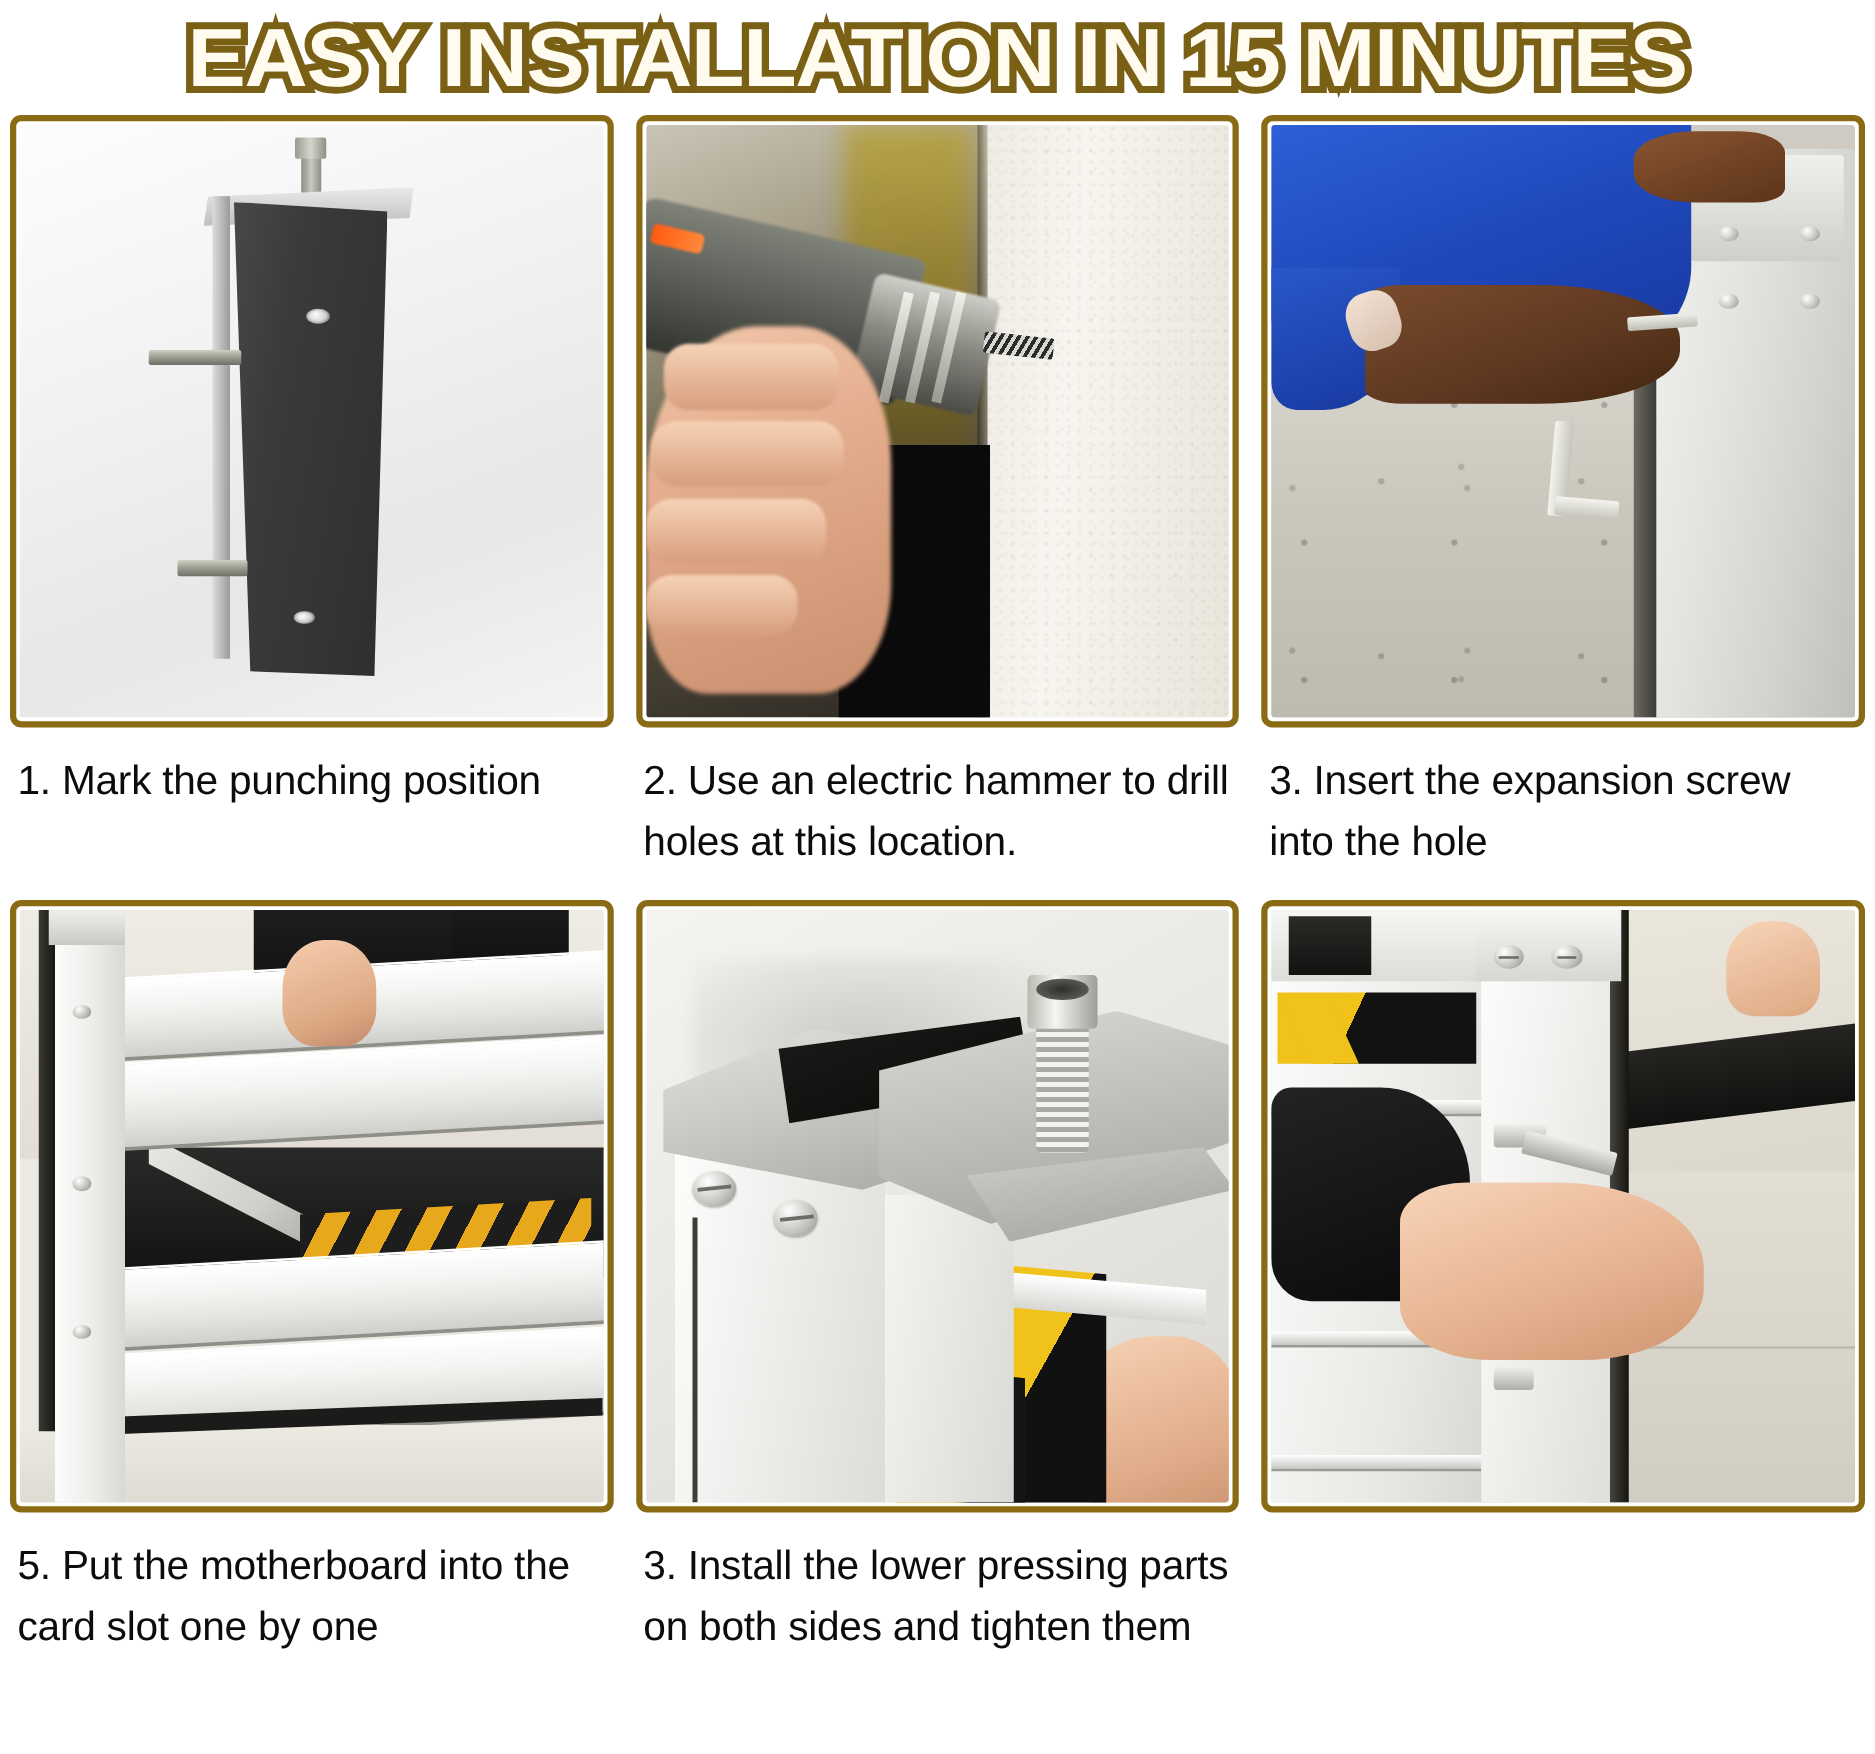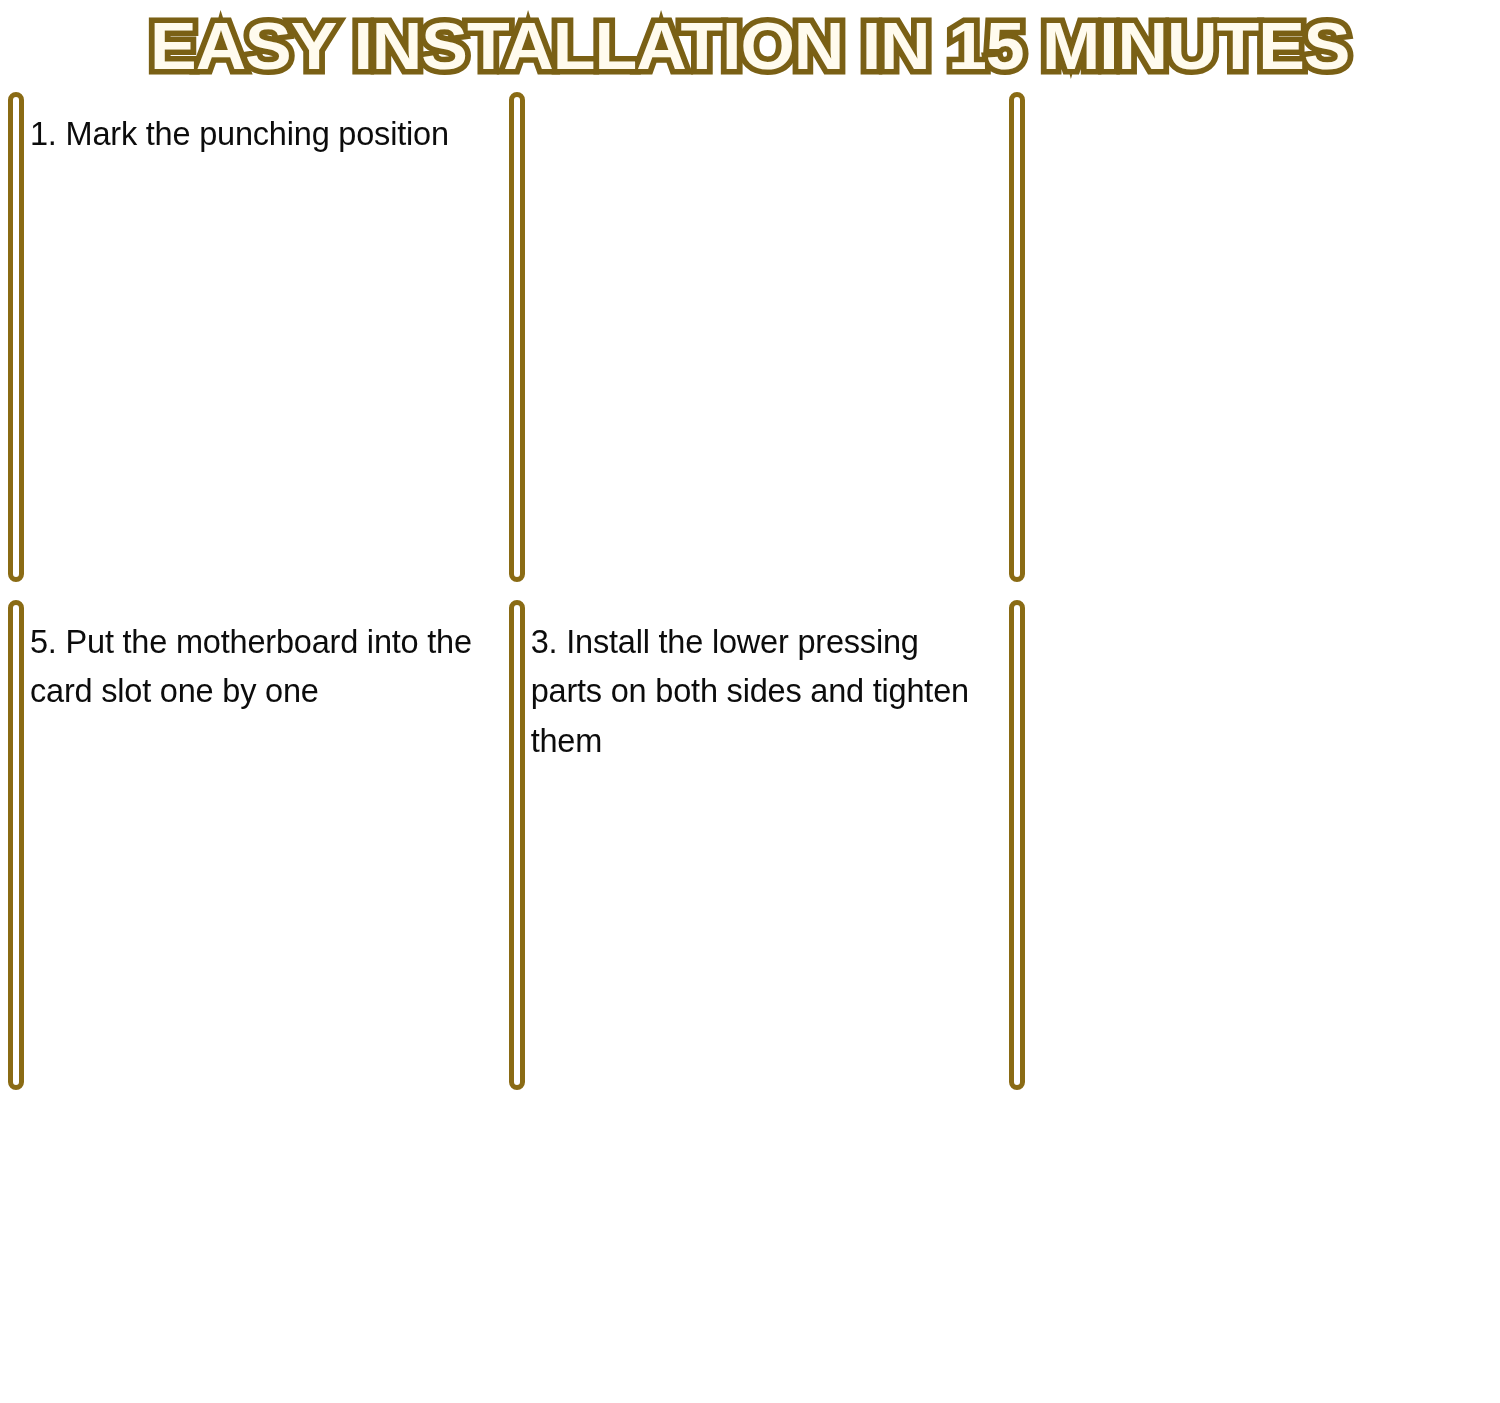--- a/index.html
+++ b/index.html
@@ -34,21 +34,21 @@
   
   .grid{
     display:grid;
     grid-template-columns:repeat(3,1fr);
     column-gap:18px;
     row-gap:0px;
     padding:0 8px;
     box-sizing:border-box;
     width:1500px;
   }
-  .cell{ display:flex; flex-direction:row; }
+  .cell{ display:flex; flex-direction:column; }
   .cell.row2{ margin-top:18px; }
 
   .photo{
     position:relative;
     height:490px;
     border:5px solid #8A6B14;
     border-radius:9px;
     background:#ffffff;
     overflow:hidden;
     box-sizing:border-box;
@@ -569,20 +569,21 @@
             <div class="chuck-ring c3"></div>
           <div class="bit"></div>
           <div class="hand"></div>
           <div class="finger f1"></div>
             <div class="finger f2"></div>
           <div class="finger f3"></div>
             <div class="finger f4"></div>
         </div>
       </div>
     </div>
+    <div class="caption">2. Use an electric hammer to drill holes at this location.</div>
   </div>
 
   <div class="cell">
     <div class="photo">
       <div class="photo-inner">
         <div class="p3">
           <div class="floor"></div>
           <div class="column"></div>
           <div class="column-dark"></div>
           <div class="col-plate"></div>
@@ -594,20 +595,21 @@
           <div class="shirt-sleeve"></div>
           <div class="arm"></div>
           <div class="cuff"></div>
           <div class="hand-top"></div>
           <div class="tool"></div>
           <div class="allen"></div>
           <div class="allen2"></div>
         </div>
       </div>
     </div>
+    <div class="caption">3. Insert the expansion screw into the hole</div>
   </div>
 
   <div class="cell row2">
     <div class="photo">
       <div class="photo-inner">
         <div class="p4">
           <div class="bg-top"></div>
           <div class="person"></div>
             <div class="person2"></div>
           <div class="dark-gap"></div>

